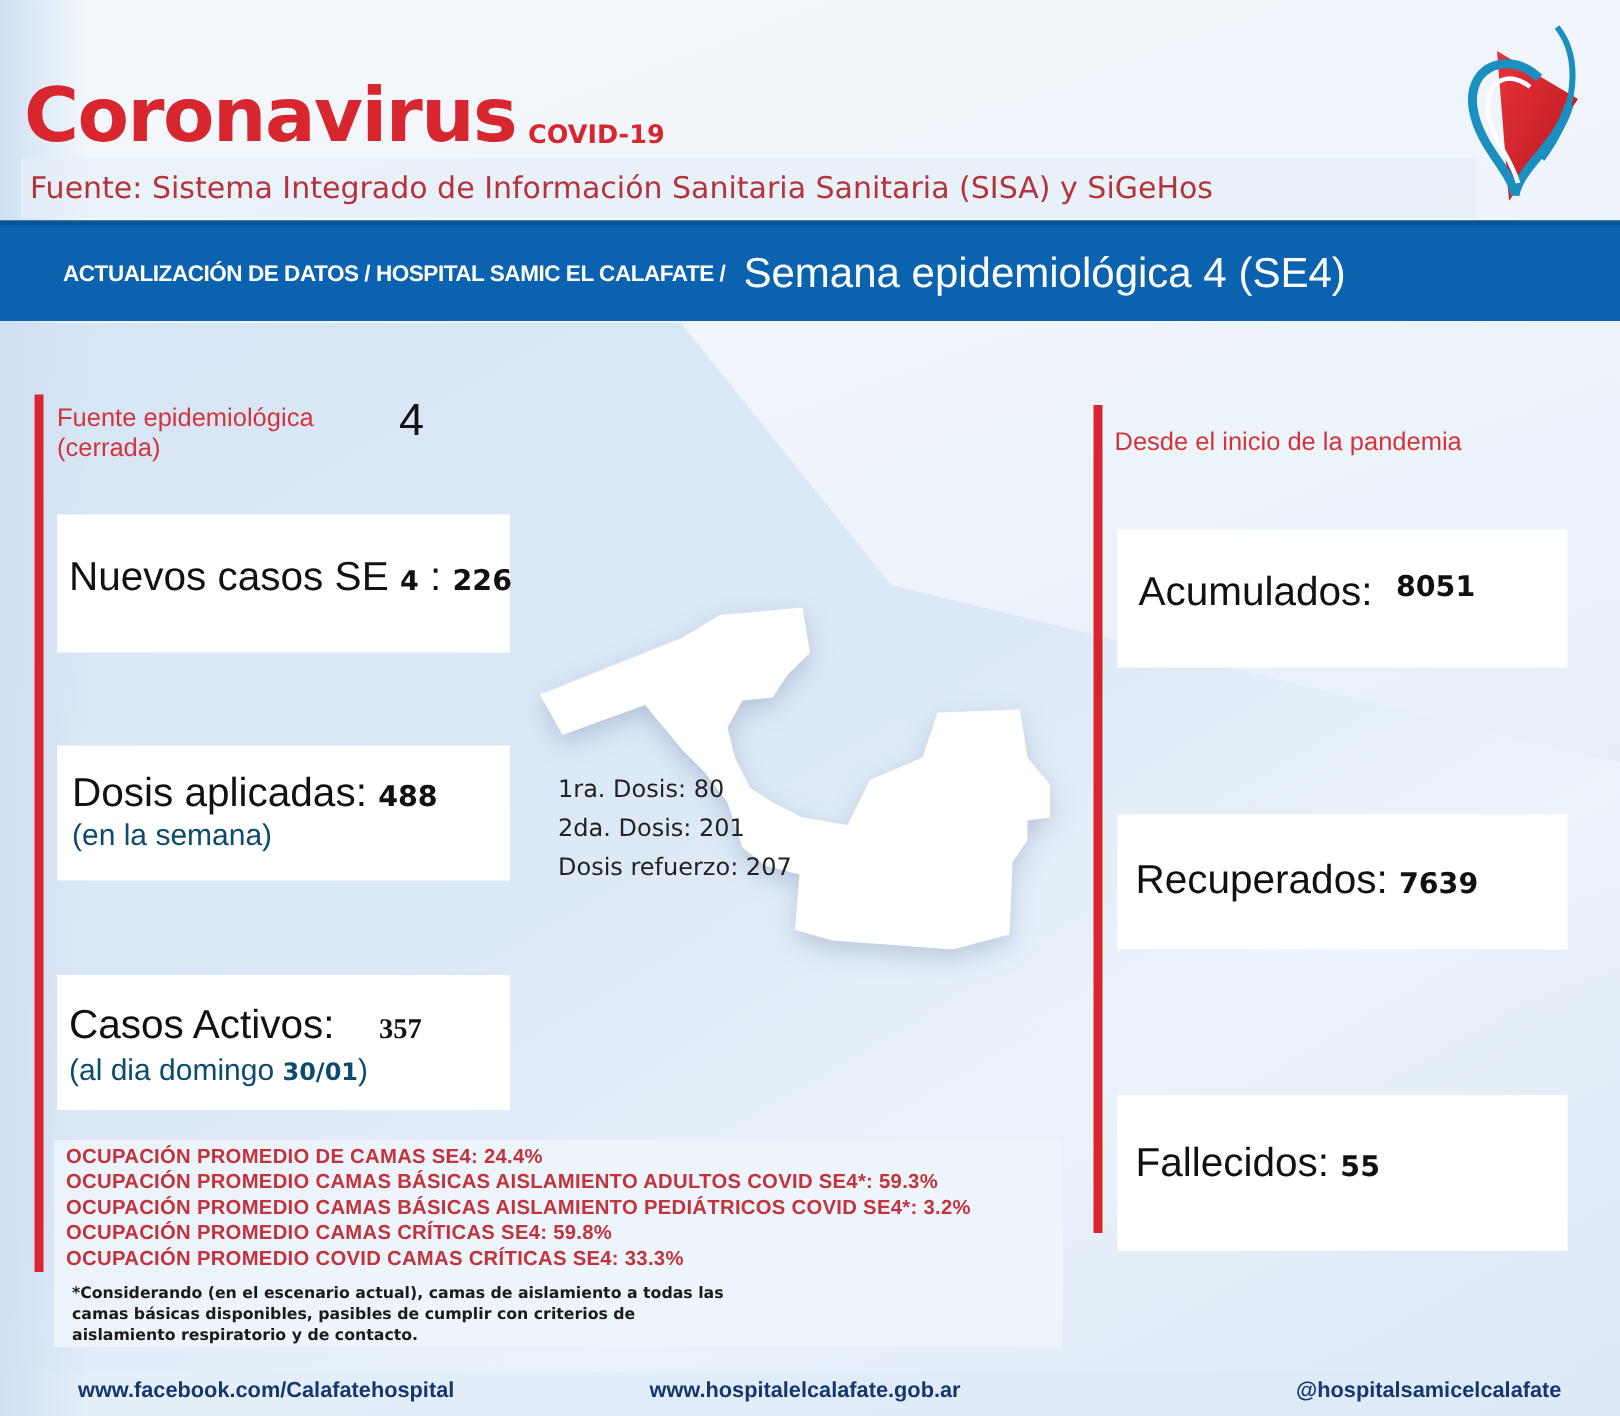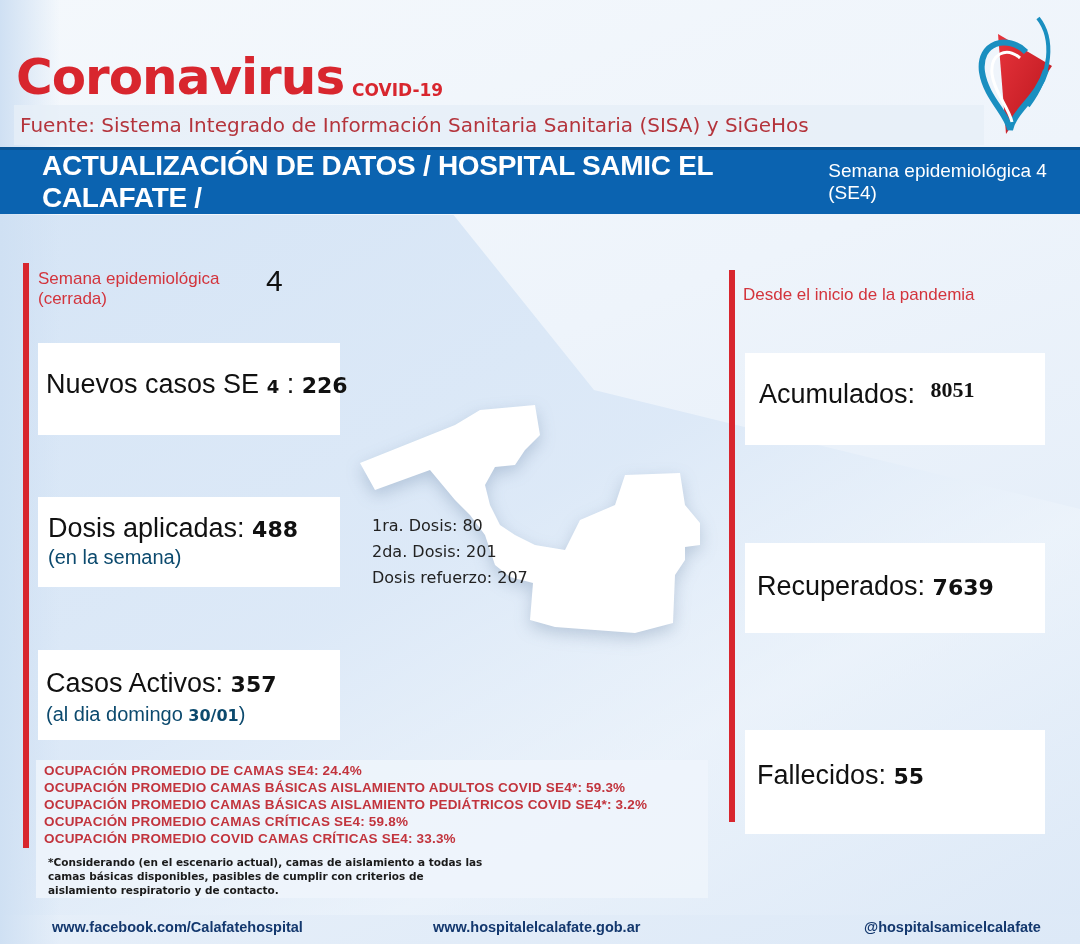--- a/index.html
+++ b/index.html
@@ -38,32 +38,32 @@
     font-size: 20px; color: #b4343c;
   }
   .logo { position: absolute; left: 968px; top: 14px; width: 90px; height: 124px; }
   .banner {
     position: absolute; left: 0; top: 147px; width: 1080px; height: 67px;
     background: #0b63b0;
     border-top: 3px solid #0a5494;
     display: flex; align-items: center; padding-left: 42px;
     color: #fff;
   }
-  .banner-bold { font-family: "Liberation Sans", sans-serif; font-weight: bold; font-size: 28px; letter-spacing: -0.3px; }
-  .banner-light { font-family: "Liberation Sans", sans-serif; font-size: 19px; margin-left: 12px; }
+  .banner-bold { font-family: "Liberation Sans", sans-serif; font-weight: bold; font-size: 15px; letter-spacing: -0.3px; }
+  .banner-light { font-family: "Liberation Sans", sans-serif; font-size: 28px; margin-left: 12px; }
   .red-bar-left { position: absolute; left: 23px; top: 263px; width: 6px; height: 585px; background: #d8262e; }
   .red-bar-right { position: absolute; left: 729px; top: 270px; width: 6px; height: 552px; background: #d8262e; }
   .section-label {
     position: absolute; color: #d3343c; font-size: 17px; line-height: 20px;
     font-family: "Liberation Sans", sans-serif;
   }
   .se-number { position: absolute; left: 266px; top: 264px; font-size: 30px; color: #111; font-family: "Liberation Sans", sans-serif; }
   .card { position: absolute; background: #fff; }
   .card-main { font-family: "Liberation Sans", sans-serif; font-size: 27px; color: #111; white-space: nowrap; }
-  .card-main b { font-family: "DejaVu Sans", sans-serif; font-weight: bold; font-size: 22px; }
+  .card-main b { font-family: "DejaVu Sans", sans-serif; font-weight: bold; font-size: 19px; }
   .card-sub { font-family: "Liberation Sans", sans-serif; font-size: 20px; color: #0c4a6e; }
   .card-sub b { font-family: "DejaVu Sans", sans-serif; font-weight: bold; font-size: 16px; }
   .doses { position: absolute; left: 352px; top: 513px; font-size: 16px; line-height: 26px; color: #222; margin-left: 20px; }
   .map { position: absolute; left: 355px; top: 405px; width: 360px; height: 230px; filter: drop-shadow(0 6px 8px rgba(60,90,130,0.25)); }
   .occupancy-box {
     position: absolute; left: 36px; top: 760px; width: 672px; height: 138px;
     background: rgba(238,244,251,0.85);
   }
   .occ-list { position: absolute; left: 44px; top: 762px; }
   .occ-item { font-family: "Liberation Sans", sans-serif; font-weight: bold; font-size: 13.5px; line-height: 17px; color: #c2343d; white-space: nowrap; letter-spacing: 0.2px; }
@@ -98,21 +98,21 @@
 
 <div class="banner">
   <span class="banner-bold">ACTUALIZACIÓN DE DATOS / HOSPITAL SAMIC EL CALAFATE /</span>
   <span class="banner-light">Semana epidemiológica 4 (SE4)</span>
 </div>
 
 <div class="red-bar-left"></div>
 <div class="red-bar-right"></div>
 
 <div class="section-label" style="left:38px; top:269px;">
-  <div>Semana epidemiológica</div>
+  <div>Fuente epidemiológica</div>
   <div>(cerrada)</div>
 </div>
 <div class="se-number">4</div>
 
 <div class="card" style="left:38px; top:343px; width:302px; height:92px;">
   <div class="card-main" style="position:absolute; left:8px; top:26px;">
     <span>Nuevos casos SE</span>
     <b style="font-size:18px;">4</b>
     <span> : </span>
     <b>226</b>
@@ -134,33 +134,33 @@
 
 <div class="doses">
   <div>1ra. Dosis: 80</div>
   <div>2da. Dosis: 201</div>
   <div>Dosis refuerzo: 207</div>
 </div>
 
 <div class="card" style="left:38px; top:650px; width:302px; height:90px;">
   <div class="card-main" style="position:absolute; left:8px; top:18px;">
     <span>Casos Activos:</span>
-    <b style="">357</b>
+    <b style="margin-left:22px;font-family:Liberation Serif, serif;">357</b>
   </div>
   <div class="card-sub" style="position:absolute; left:8px; top:53px;">
     <span>(al dia domingo </span><b>30/01</b><span>)</span>
   </div>
 </div>
 
 <div class="section-label" style="left:743px; top:285px;">Desde el inicio de la pandemia</div>
 
 <div class="card" style="left:745px; top:353px; width:300px; height:92px;">
   <div class="card-main" style="position:absolute; left:14px; top:26px;">
     <span>Acumulados:</span>
-    <b style="position:relative; top:-6px; margin-left:8px;font-family:Liberation Serif, serif;">8051</b>
+    <b style="position:relative; top:-6px; margin-left:8px;">8051</b>
   </div>
 </div>
 
 <div class="card" style="left:745px; top:543px; width:300px; height:90px;">
   <div class="card-main" style="position:absolute; left:12px; top:28px;">
     <span>Recuperados: </span><b>7639</b>
   </div>
 </div>
 
 <div class="card" style="left:745px; top:730px; width:300px; height:104px;">

